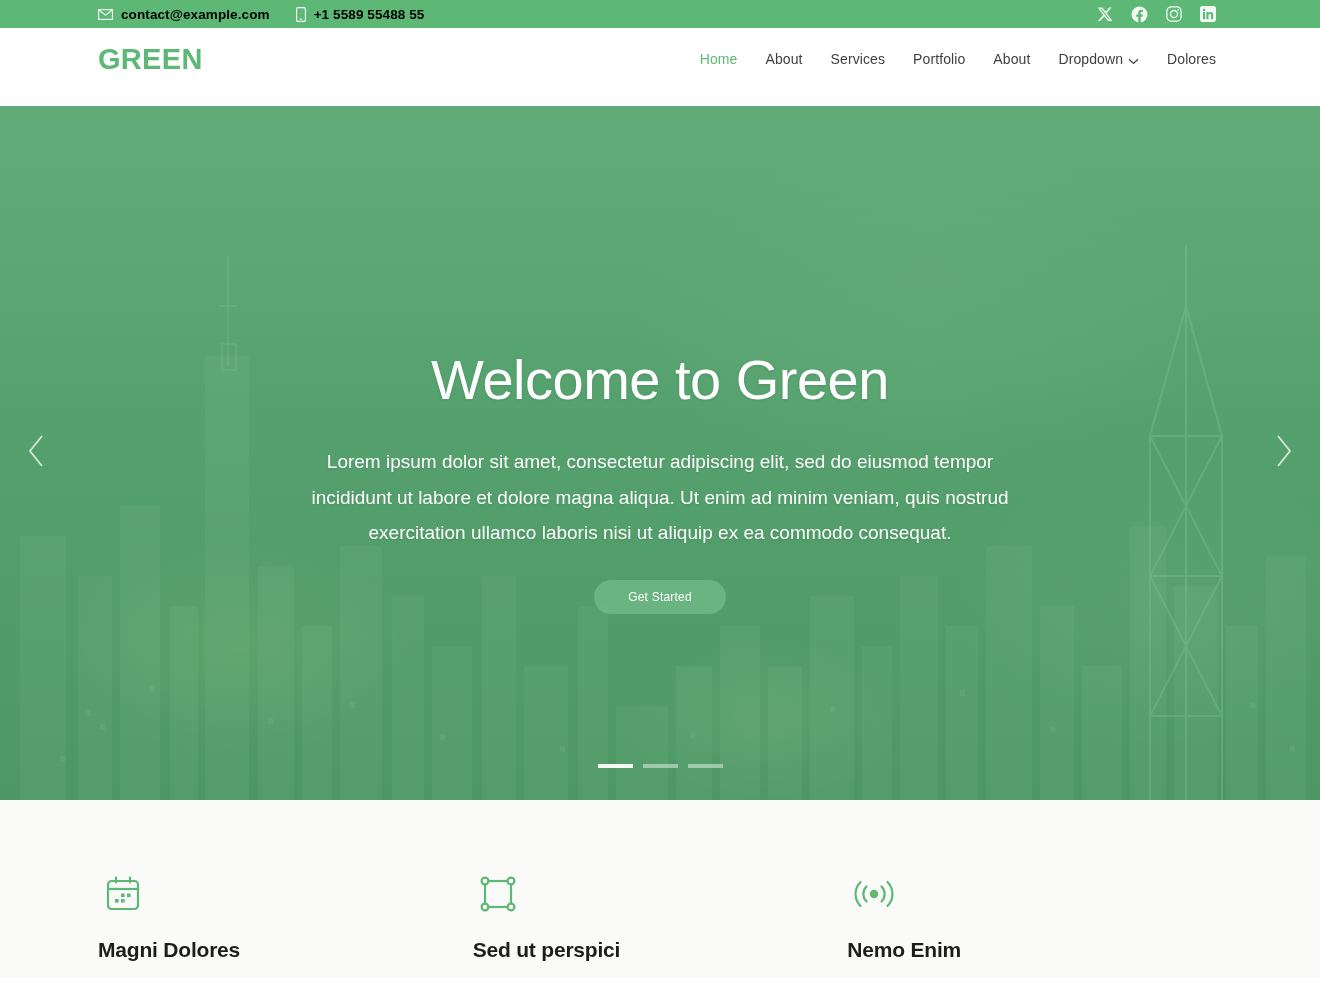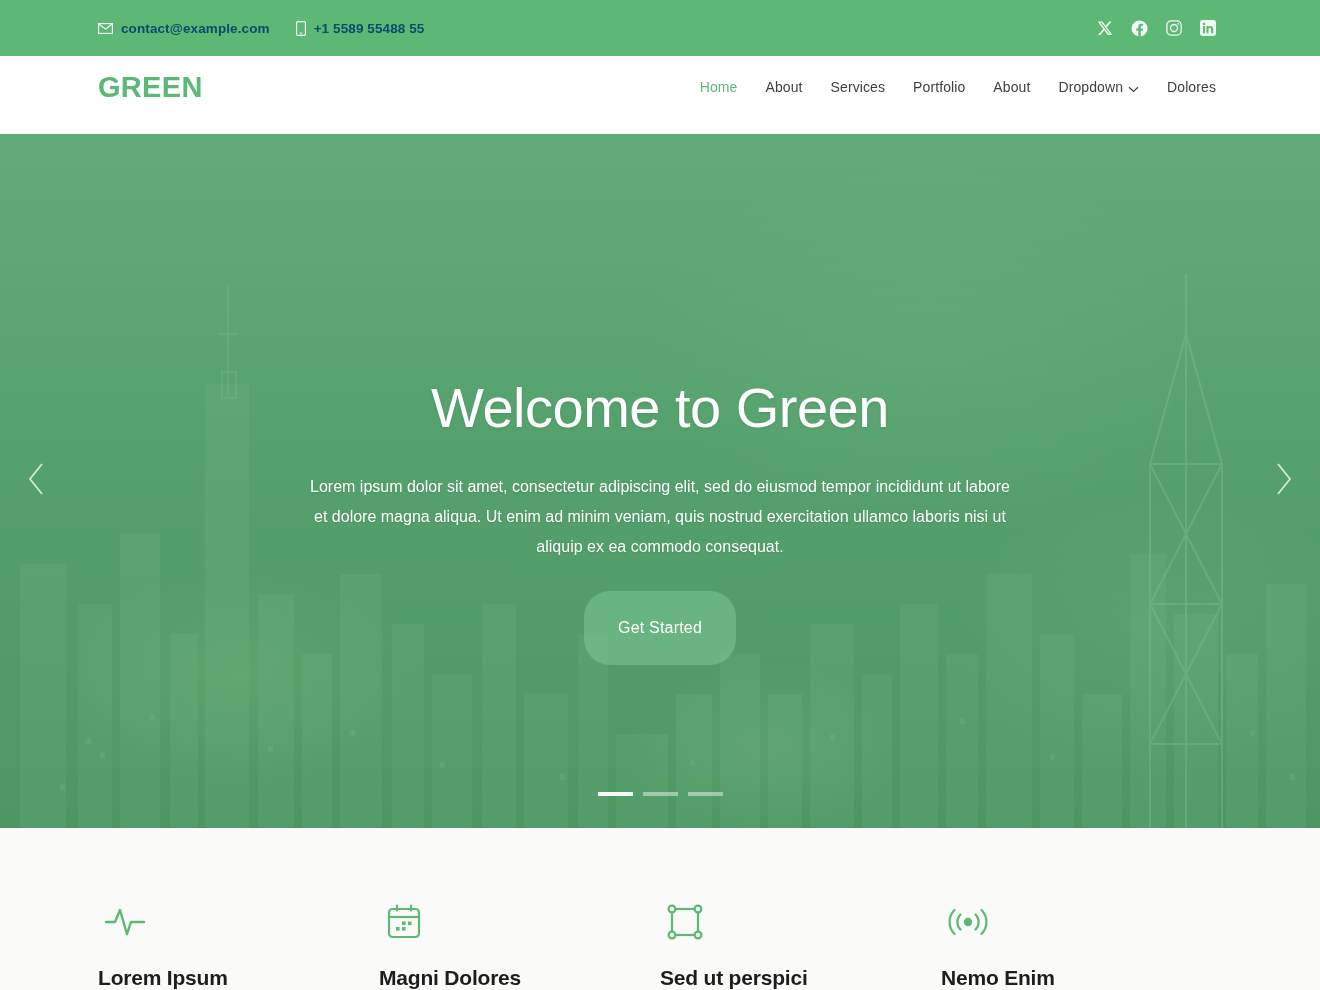--- a/index.html
+++ b/index.html
@@ -11,26 +11,26 @@
   }
 
   body {
     font-family: "Liberation Sans", sans-serif;
     background: #ffffff;
     color: #2f2f2f;
   }
 
   
   .topbar {
-    height: 56px;
+    height: 28px;
     background: #5cb874;
     display: flex;
     align-items: center;
     padding: 0 104px 0 98px;
-    color: #0c4a6e;
+    color: #000000;
   }
   .topbar-left {
     display: flex;
     align-items: center;
     gap: 26px;
     flex: 1;
   }
   .contact-item {
     display: flex;
     align-items: center;
@@ -131,33 +131,33 @@
     font-size: 56px;
     font-weight: normal;
     color: #ffffff;
     letter-spacing: -0.5px;
     line-height: 1.15;
     text-shadow: 0 1px 3px rgba(0,0,0,0.10);
   }
   .hero-text {
     margin-top: 32px;
     width: 716px;
-    font-size: 16px;
+    font-size: 19px;
     line-height: 1.85;
     color: #ffffff;
     text-shadow: 0 1px 2px rgba(0,0,0,0.12);
   }
   .hero-btn {
     margin-top: 30px;
     background: rgba(120,195,143,0.62);
     color: #ffffff;
     border: none;
     border-radius: 26px;
-    padding: 28px 34px;
-    font-size: 16px;
+    padding: 10px 34px;
+    font-size: 12px;
     font-family: "Liberation Sans", sans-serif;
     letter-spacing: 0.2px;
     cursor: pointer;
     text-align: center;
   }
 
   .carousel-arrow {
     position: absolute;
     top: 50%;
     transform: translateY(-50%);
@@ -392,28 +392,20 @@
   </div>
 
   <div class="indicators">
     <span class="indicator active"></span>
     <span class="indicator"></span>
     <span class="indicator"></span>
   </div>
 </section>
 
 <section class="features">
-  <div class="feature">
-    <div class="feature-icon">
-      <svg width="42" height="34" viewBox="0 0 42 34" fill="none" stroke="#5cb874" stroke-width="2.4" stroke-linecap="round" stroke-linejoin="round">
-        <path d="M2 17 H11 L16 5 L23 29 L27 17 H40"></path>
-      </svg>
-    </div>
-    <div class="feature-title">Lorem Ipsum</div>
-  </div>
 
   <div class="feature">
     <div class="feature-icon">
       <svg width="38" height="38" viewBox="0 0 38 38" fill="none" stroke="#5cb874" stroke-width="2.2">
         <rect x="4" y="6" width="30" height="28" rx="3.5"></rect>
         <line x1="4" y1="14" x2="34" y2="14"></line>
         <line x1="12" y1="2.6" x2="12" y2="7.5" stroke-linecap="round"></line>
         <line x1="26" y1="2.6" x2="26" y2="7.5" stroke-linecap="round"></line>
         <rect x="11" y="24" width="3.6" height="3.6" fill="#5cb874" stroke="none"></rect>
         <rect x="17" y="24" width="3.6" height="3.6" fill="#5cb874" stroke="none"></rect>

